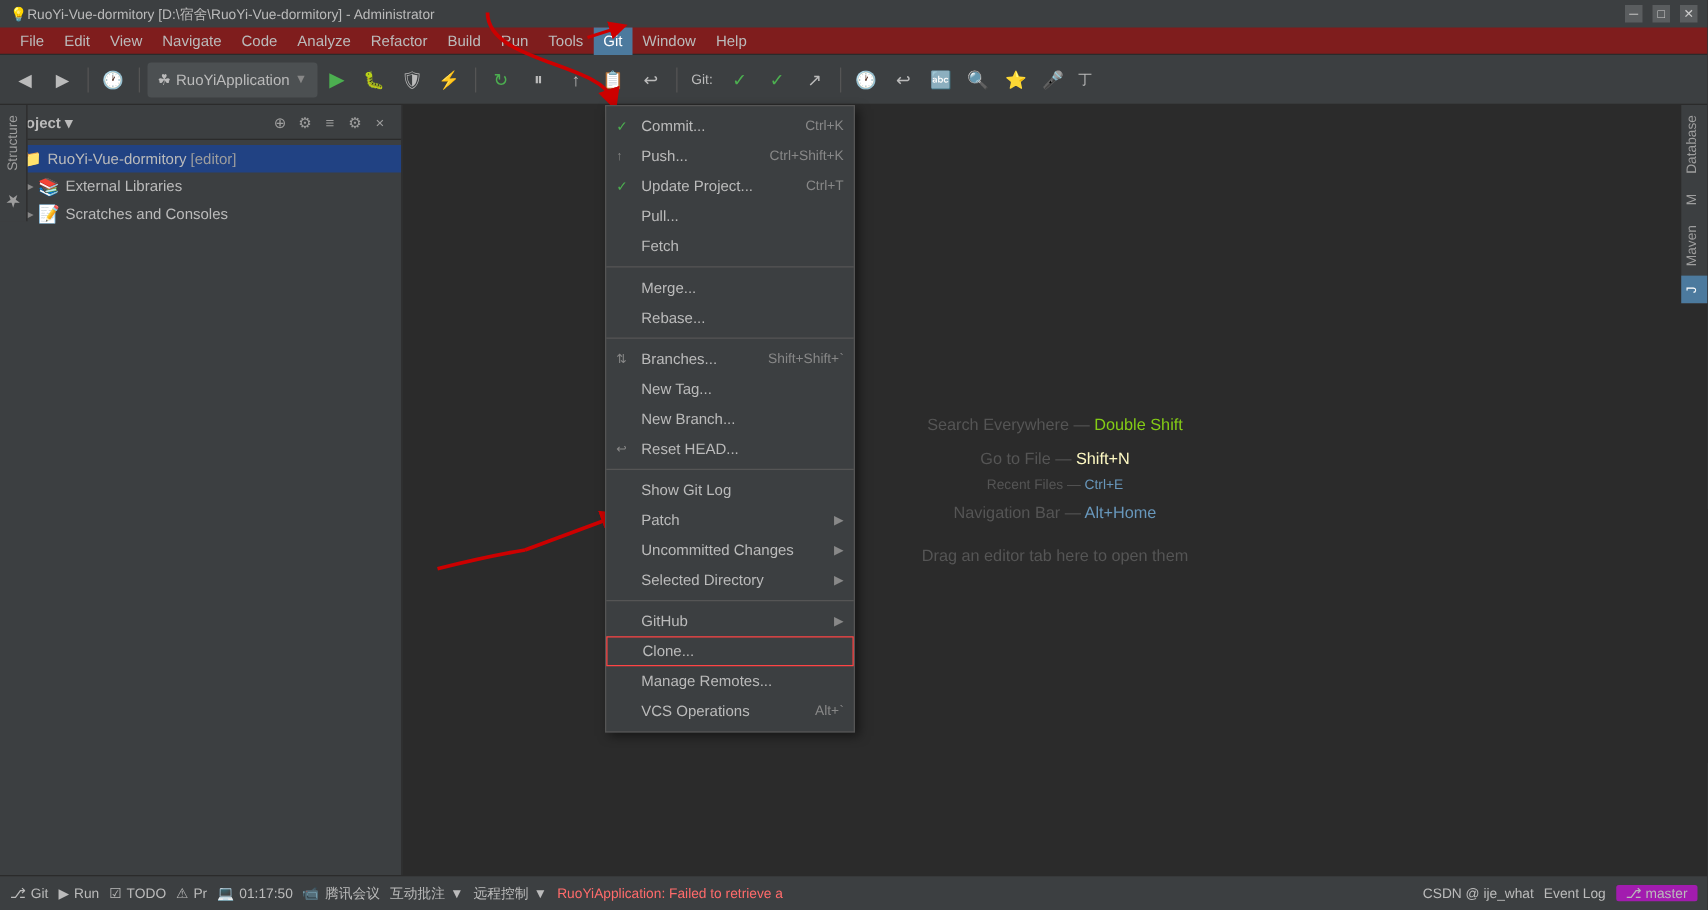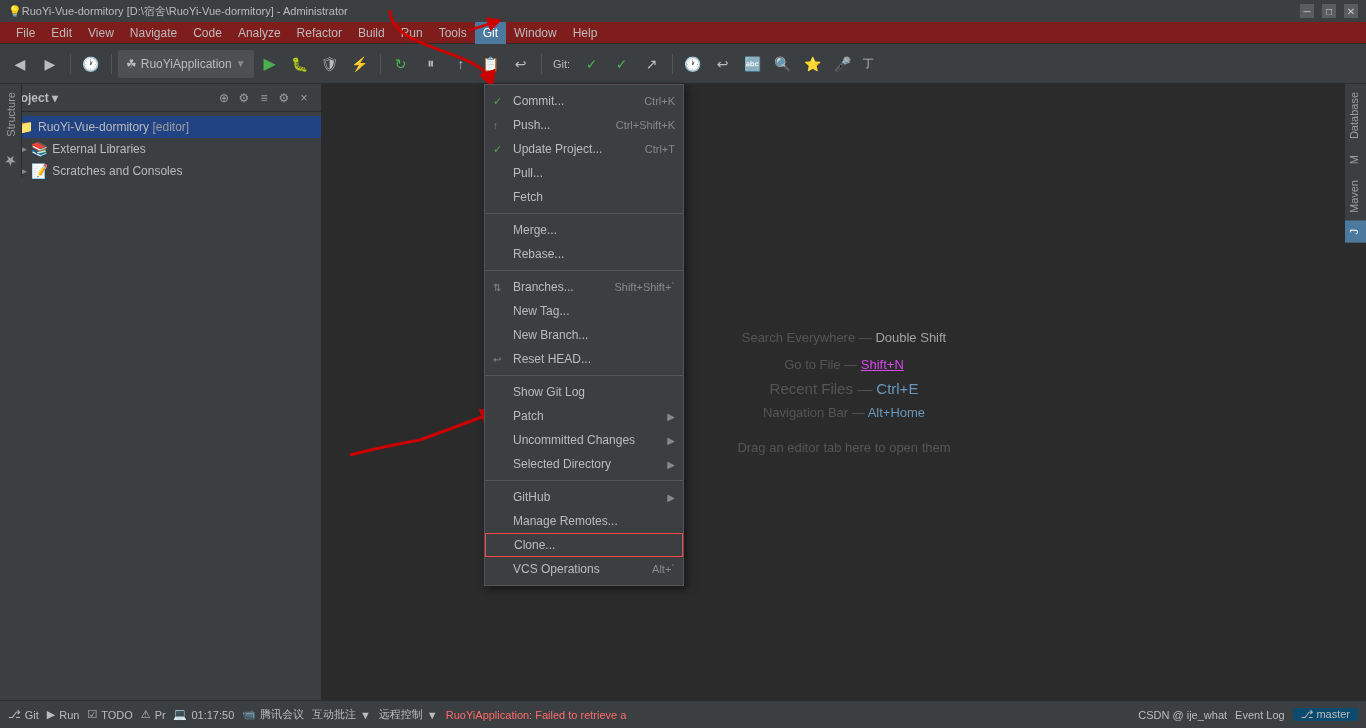--- a/index.html
+++ b/index.html
@@ -227,21 +227,21 @@
       gap: 4px;
       color: #bbbbbb;
       font-size: 11px;
       cursor: pointer;
     }
     .status-error {
       color: #ff6b6b;
       font-size: 11px;
     }
     .branch-btn {
-      background: #0c4a6e;
+      background: #a21caf;
       border: none;
       color: #bbbbbb;
       padding: 0 8px;
       cursor: pointer;
       font-size: 11px;
       border-radius: 2px;
     }
 
     
     .arrows-svg {
@@ -407,26 +407,26 @@
         <span class="arrow">▶</span>
         <span class="icon">📝</span>
         <span class="label">Scratches and Consoles</span>
       </div>
     </div>
   </div>
 
   <div class="main-content">
     <div style="text-align:center;">
       <div style="color:#555;font-size:13px;margin-bottom:12px;">
-        Search Everywhere — <span style="color:#a3a3a3;">Double Shift</span>
+        Search Everywhere — <span style="color:#84cc16;">Double Shift</span>
       </div>
       <div style="color:#555;font-size:13px;margin-bottom:8px;">
-        Go to File — <span style="color:#d946ef;text-decoration:underline;">Shift+N</span>
-      </div>
-      <div style="color:#555;font-size:15px;margin-bottom:8px;">
+        Go to File — <span style="color:#fef9c3;">Shift+N</span>
+      </div>
+      <div style="color:#555;font-size:11px;margin-bottom:8px;">
         Recent Files — <span style="color:#6897bb;">Ctrl+E</span>
       </div>
       <div style="color:#555;font-size:13px;margin-bottom:8px;">
         Navigation Bar — <span style="color:#6897bb;">Alt+Home</span>
       </div>
       <div style="color:#555;font-size:13px;margin-top:20px;">
         Drag an editor tab here to open them
       </div>
     </div>
   </div>
@@ -498,25 +498,25 @@
   </div>
   <div class="dropdown-item">
     <span>Selected Directory</span>
     <span class="submenu-arrow">▶</span>
   </div>
   <div class="dropdown-separator"></div>
   <div class="dropdown-item">
     <span>GitHub</span>
     <span class="submenu-arrow">▶</span>
   </div>
-  <div class="dropdown-item">
-    <span>Manage Remotes...</span>
-  </div>
   <div class="dropdown-item clone-item">
     <span>Clone...</span>
+  </div>
+  <div class="dropdown-item">
+    <span>Manage Remotes...</span>
   </div>
   <div class="dropdown-item">
     <span>VCS Operations</span>
     <span class="shortcut">Alt+`</span>
   </div>
 </div>
 
 <svg class="arrows-svg" viewBox="0 0 1366 728">
 
   <defs>

